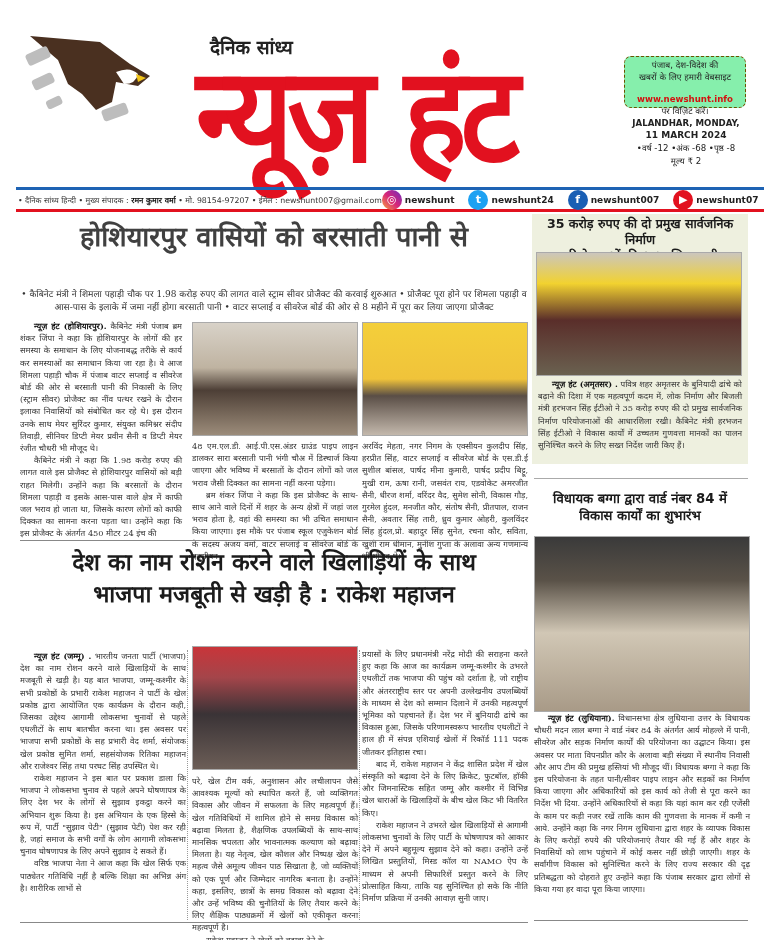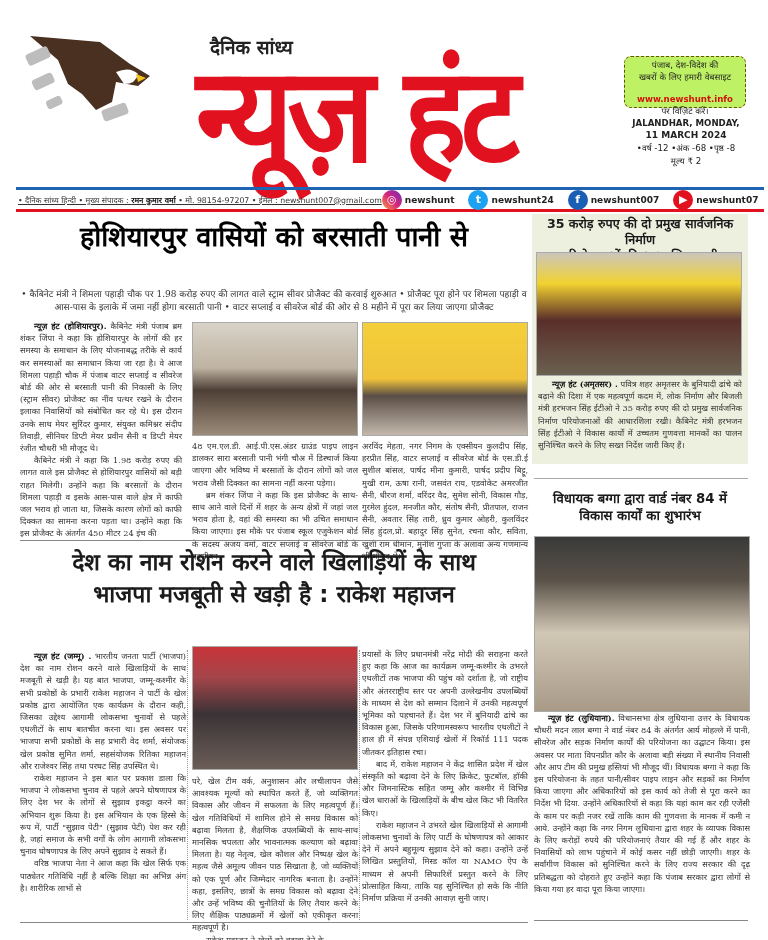--- a/index.html
+++ b/index.html
@@ -5,41 +5,41 @@
   * { box-sizing: border-box; margin: 0; padding: 0; }
   html, body { width: 768px; height: 940px; background: #fff; overflow: hidden; }
   body { font-family: "DejaVu Serif", serif; color: #222; position: relative; }
 
   
   .masthead { position: absolute; left: 0; top: 0; width: 768px; height: 186px; }
   .eagle { position: absolute; left: 20px; top: 24px; width: 150px; height: 110px; }
   .tagline-top { position: absolute; left: 210px; top: 34px; font-family: "DejaVu Sans", sans-serif; font-size: 19px; font-weight: bold; color: #222; }
   .logo { position: absolute; left: 196px; top: 48px; font-family: "DejaVu Sans", sans-serif; font-weight: bold; color: #e2111f; font-size: 118px; line-height: 120px; letter-spacing: -6px; transform: scaleY(1.12); transform-origin: top left; }
   .tagline-bottom { position: absolute; left: 530px; top: 150px; font-family: "DejaVu Sans", sans-serif; font-size: 17px; font-weight: bold; color: #222; }
-  .promo-box { position: absolute; left: 624px; top: 56px; width: 122px; height: 52px; background: #bef264; border: 1px dashed #6b5200; border-radius: 7px; text-align: center; font-family: "DejaVu Sans", sans-serif; font-size: 8.6px; line-height: 12px; padding-top: 2px; color: #222; }
+  .promo-box { position: absolute; left: 624px; top: 56px; width: 122px; height: 52px; background: #86efac; border: 1px dashed #6b5200; border-radius: 7px; text-align: center; font-family: "DejaVu Sans", sans-serif; font-size: 8.6px; line-height: 12px; padding-top: 2px; color: #222; }
   .promo-box .url { color: #d4110f; font-weight: bold; margin-top: 10px; }
   .edition { position: absolute; left: 616px; top: 118px; width: 140px; text-align: center; font-family: "DejaVu Sans", sans-serif; color: #222; }
   .edition .line1 { font-size: 8.6px; font-weight: bold; }
   .edition .line2 { font-size: 9px; font-weight: bold; margin-top: 2px; }
   .edition .line3 { font-size: 8.6px; margin-top: 2px; }
   .edition .line4 { font-size: 8.6px; margin-top: 1px; }
 
   
   .infobar { position: absolute; left: 16px; top: 187px; width: 748px; height: 25px; border-top: 3px solid #1e63b4; border-bottom: 3px solid #e2111f; display: flex; align-items: center; font-family: "DejaVu Sans", sans-serif; font-size: 7.8px; color: #333; }
-  .infobar .left-info { width: 380px; white-space: nowrap; padding-left: 2px; text-decoration: underline; }
+  .infobar .left-info { width: 380px; white-space: nowrap; padding-left: 2px; }
   .infobar .left-info b { font-weight: bold; color: #111; }
   .social { display: flex; align-items: center; margin-right: 14px; font-size: 9px; font-weight: bold; color: #222; }
   .social .ic { width: 20px; height: 20px; border-radius: 50%; display: inline-flex; align-items: center; justify-content: center; color: #fff; font-weight: bold; font-size: 11px; margin-right: 3px; }
   .ic-ig { background: linear-gradient(45deg, #f8a43b, #d6247a, #6a2fc2); }
   .ic-tw { background: #1da1f2; }
   .ic-fb { background: #1a5fb4; }
   .ic-yt { background: #e2111f; }
 
   
-  .story1-head { position: absolute; left: 20px; top: 220px; width: 508px; text-align: center; font-family: "DejaVu Sans", sans-serif; font-weight: bold; font-size: 27px; line-height: 33px; color: #000000; }
+  .story1-head { position: absolute; left: 20px; top: 220px; width: 508px; text-align: center; font-family: "DejaVu Sans", sans-serif; font-weight: bold; font-size: 27px; line-height: 33px; color: #404040; }
   .story1-sub { position: absolute; left: 20px; top: 288px; width: 508px; text-align: center; font-size: 9px; line-height: 13px; color: #333; }
 
   .col-text { font-size: 8.2px; line-height: 12.2px; text-align: justify; color: #333; }
   .col-text p { text-indent: 14px; }
   .col-text .dateline { font-weight: bold; color: #111; }
 
   .s1c1 { position: absolute; left: 20px; top: 320px; width: 162px; }
   .s1c2 { position: absolute; left: 192px; top: 440px; width: 166px; }
   .s1c3 { position: absolute; left: 362px; top: 440px; width: 166px; }
 

